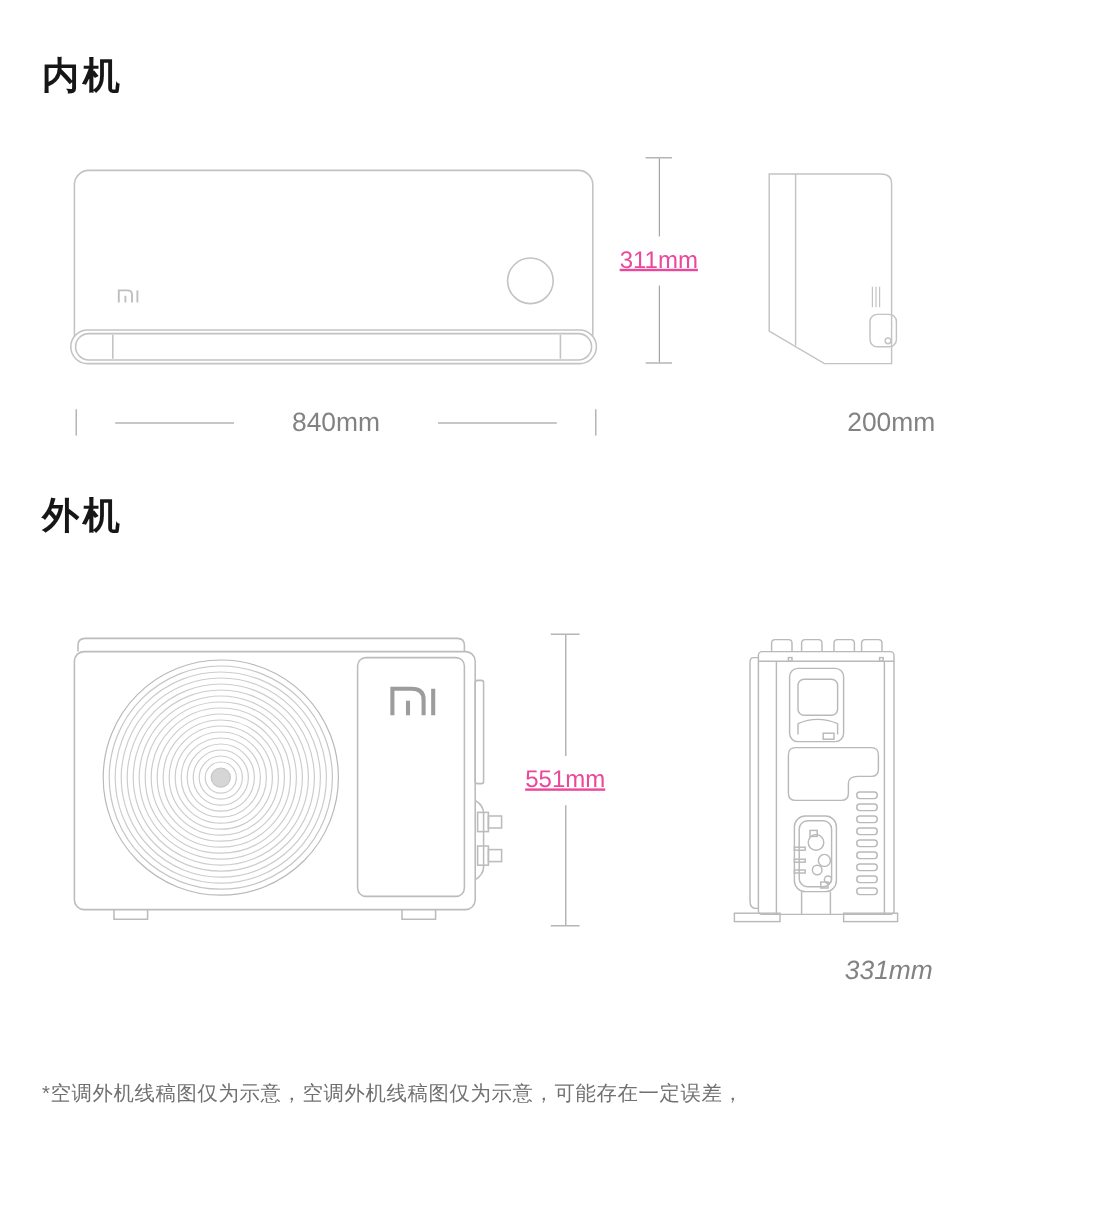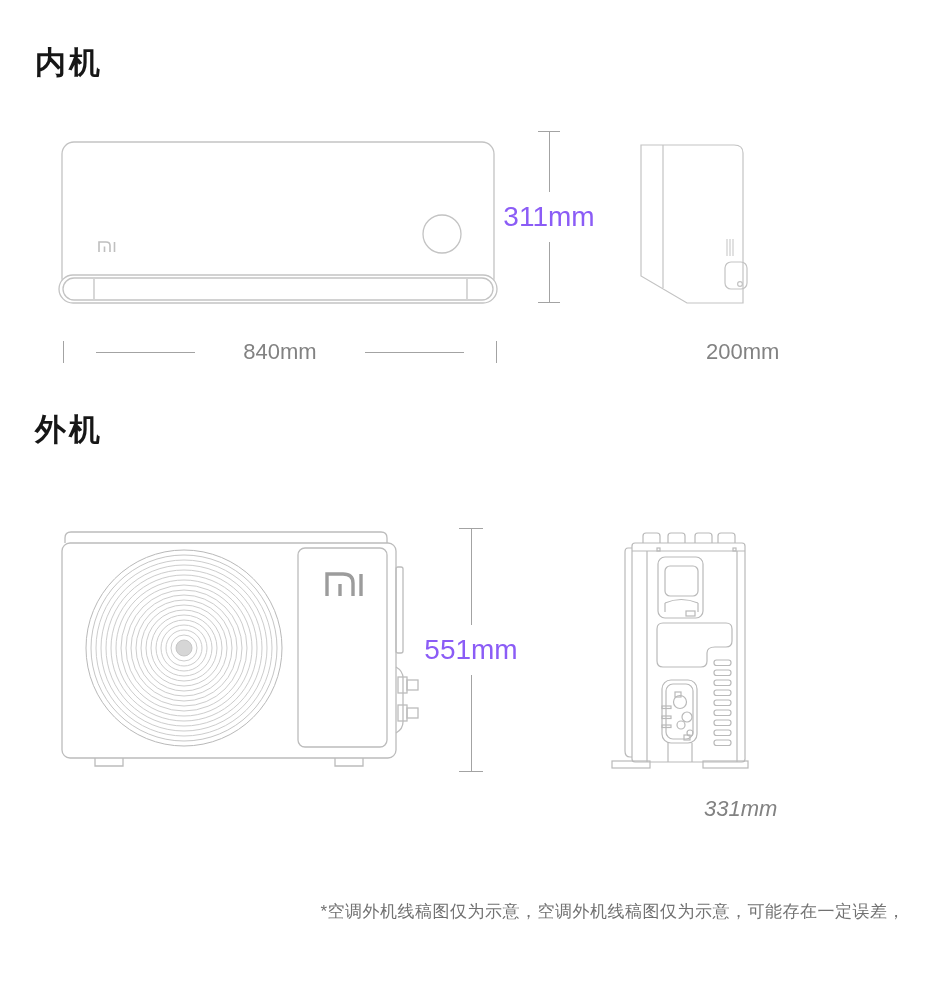--- a/index.html
+++ b/index.html
@@ -1,30 +1,30 @@
 <!DOCTYPE html>
 <html><head>
 <meta charset="utf-8">
 <style>
   html,body{margin:0;padding:0;background:#fff;}
   #page{position:relative;width:902px;height:1006px;background:#ffffff;overflow:hidden;
-        font-family:"Liberation Sans","DejaVu Sans",sans-serif;text-align:right;}
+        font-family:"Liberation Sans","DejaVu Sans",sans-serif;}
   .section-title{position:absolute;font-size:31px;font-weight:700;color:#161616;letter-spacing:3px;}
   .art{position:absolute;}
   
   .hdim{position:absolute;display:flex;align-items:center;gap:32px;}
   .hdim .tick{width:1px;background:#a3a3a3;}
   .hdim .line{flex:1;height:1px;background:#a3a3a3;}
   .hdim .lbl{padding:0 16px;font-size:22px;color:#828282;white-space:nowrap;}
   .hdim.compact .lbl{padding:0 6px;}
   
   .vdim{position:absolute;display:flex;flex-direction:column;align-items:center;}
   .vdim .tick{height:1px;background:#a3a3a3;}
   .vdim .line{flex:1;width:1px;background:#a3a3a3;}
-  .vdim .lbl{margin:9px 0;font-size:28px;color:#8b5cf6;white-space:nowrap;}
+  .vdim .lbl{margin:9px 0;font-size:20px;color:#ec4899;white-space:nowrap;text-decoration:underline;}
   .footnote{position:absolute;font-size:17px;color:#717171;line-height:37px;letter-spacing:0.5px;}
 </style>
 </head>
 <body>
 
 <div id="page">
 
   <div class="section-title" style="left:35px;top:42px;">内机</div>
 
   <svg class="art" style="left:50px;top:130px;" width="460" height="185" viewBox="0 0 460 185">

